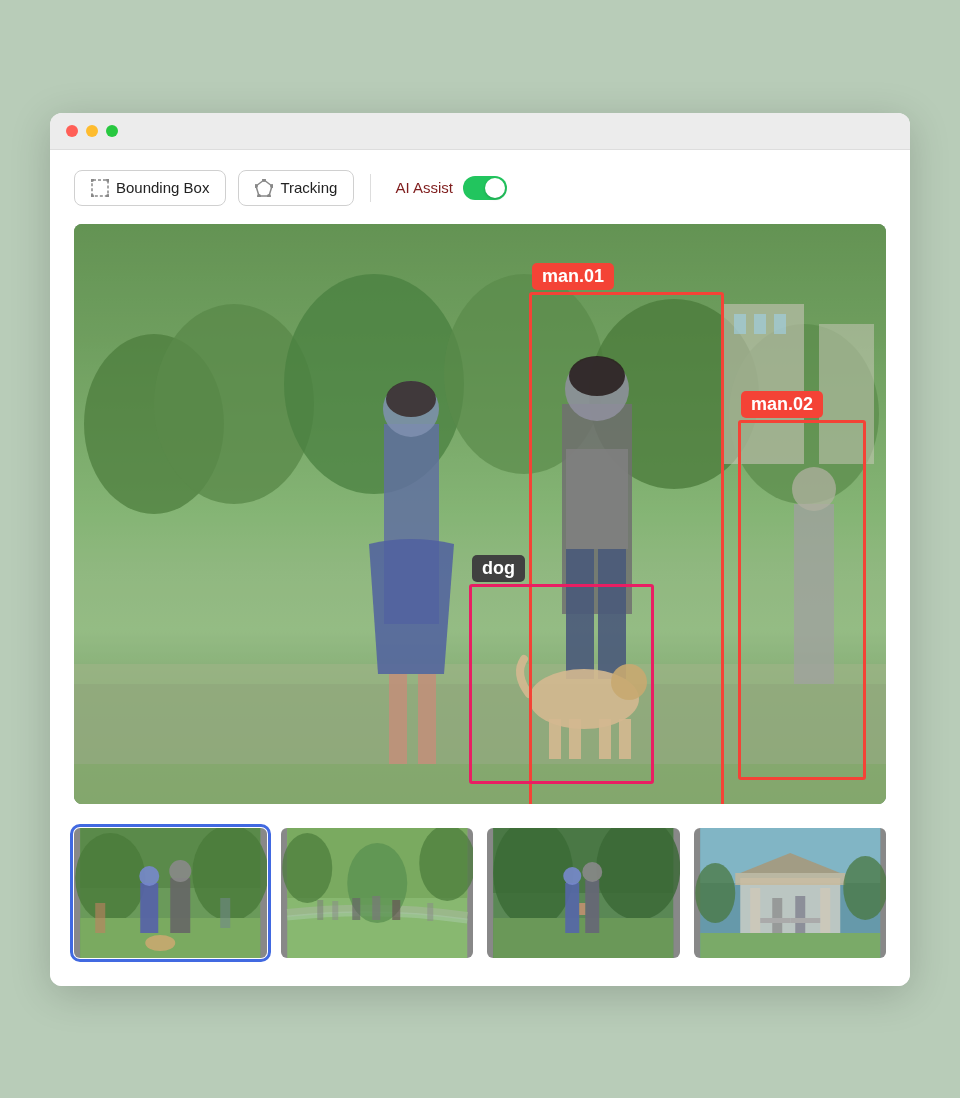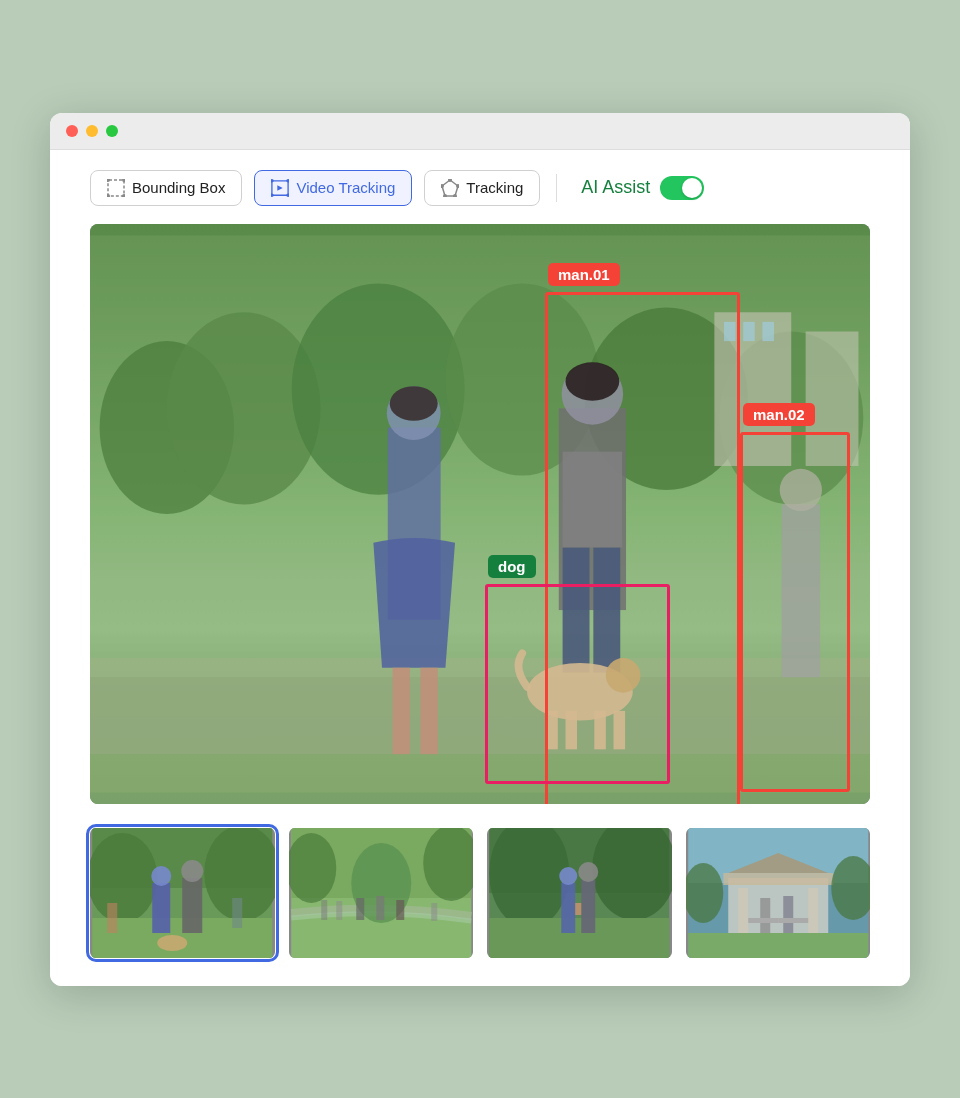--- a/index.html
+++ b/index.html
@@ -37,21 +37,21 @@
     }
     .traffic-light {
       width: 12px; height: 12px;
       border-radius: 50%;
     }
     .tl-red { background: #ff5f57; }
     .tl-yellow { background: #febc2e; }
     .tl-green { background: #28c840; }
     .browser-content {
       background: #fff;
-      padding: 20px 40px 24px;
+      padding: 20px 24px 24px;
     }
     .toolbar {
       display: flex;
       align-items: center;
       gap: 12px;
       margin-bottom: 18px;
       flex-wrap: wrap;
     }
     .tool-btn {
       display: flex;
@@ -79,23 +79,23 @@
       align-items: center;
       justify-content: center;
     }
     .ai-assist-group {
       display: flex;
       align-items: center;
       gap: 10px;
       margin-left: 8px;
     }
     .ai-label {
-      font-size: 18px;
+      font-size: 15px;
       font-weight: 500;
-      color: #15803d;
+      color: #7f1d1d;
     }
     .toggle {
       width: 44px;
       height: 24px;
       background: #22c55e;
       border-radius: 12px;
       position: relative;
       cursor: pointer;
     }
     .toggle::after {
@@ -145,21 +145,21 @@
       position: absolute;
       border: 3px solid;
       border-radius: 3px;
     }
     .annotation-box .label-tag {
       position: absolute;
       top: -32px;
       left: 0;
       padding: 3px 10px;
       border-radius: 5px;
-      font-size: 15px;
+      font-size: 18px;
       font-weight: 600;
       color: #fff;
       white-space: nowrap;
     }
     .box-woman {
       border-color: #9c27b0;
       left: 258px;
       top: 90px;
       width: 165px;
       height: 520px;
@@ -169,33 +169,33 @@
       border-color: #f44336;
       left: 455px;
       top: 68px;
       width: 195px;
       height: 530px;
     }
     .box-man01 .label-tag { background: #f44336; }
     .box-man02 {
       border-color: #f44336;
       right: 20px;
-      top: 208px;
-      width: 110px;
+      top: 196px;
+      width: 128px;
       height: 360px;
     }
     .box-man02 .label-tag { background: #f44336; }
     .box-dog {
       border-color: #e91e63;
       left: 395px;
       top: 360px;
       width: 185px;
       height: 200px;
     }
-    .box-dog .label-tag { background: #15803d; }
+    .box-dog .label-tag { background: #404040; }
     
     .photo-strip {
       display: flex;
       gap: 14px;
       margin-top: 20px;
       padding: 4px 0;
     }
     .photo-thumb {
       flex: 1;
       height: 130px;
@@ -240,33 +240,20 @@
               <rect x="1" y="1" width="16" height="16" rx="1" stroke="#888" stroke-width="1.5" stroke-dasharray="3 2" fill="none"></rect>
               <circle cx="1" cy="1" r="2" fill="#888"></circle>
               <circle cx="17" cy="1" r="2" fill="#888"></circle>
               <circle cx="1" cy="17" r="2" fill="#888"></circle>
               <circle cx="17" cy="17" r="2" fill="#888"></circle>
             </svg>
           </span>
           <span>Bounding Box</span>
         </button>
 
-        <button class="tool-btn active">
-          <span class="tool-icon">
-            <svg width="20" height="18" viewBox="0 0 20 18" fill="none">
-              <rect x="1" y="1" width="18" height="16" rx="1" stroke="#4169e1" stroke-width="1.5" fill="none"></rect>
-              <circle cx="1" cy="1" r="2" fill="#4169e1"></circle>
-              <circle cx="19" cy="1" r="2" fill="#4169e1"></circle>
-              <circle cx="1" cy="17" r="2" fill="#4169e1"></circle>
-              <circle cx="19" cy="17" r="2" fill="#4169e1"></circle>
-              <path d="M7 6l6 3-6 3V6z" fill="#4169e1"></path>
-            </svg>
-          </span>
-          <span>Video Tracking</span>
-        </button>
 
         <button class="tool-btn">
           <span class="tool-icon">
             <svg width="18" height="18" viewBox="0 0 18 18" fill="none">
               <polygon points="9,1 17,7 14,17 4,17 1,7" stroke="#888" stroke-width="1.5" fill="none" stroke-linejoin="round"></polygon>
               <circle cx="9" cy="1" r="2" fill="#888"></circle>
               <circle cx="17" cy="7" r="2" fill="#888"></circle>
               <circle cx="14" cy="17" r="2" fill="#888"></circle>
               <circle cx="4" cy="17" r="2" fill="#888"></circle>
               <circle cx="1" cy="7" r="2" fill="#888"></circle>

